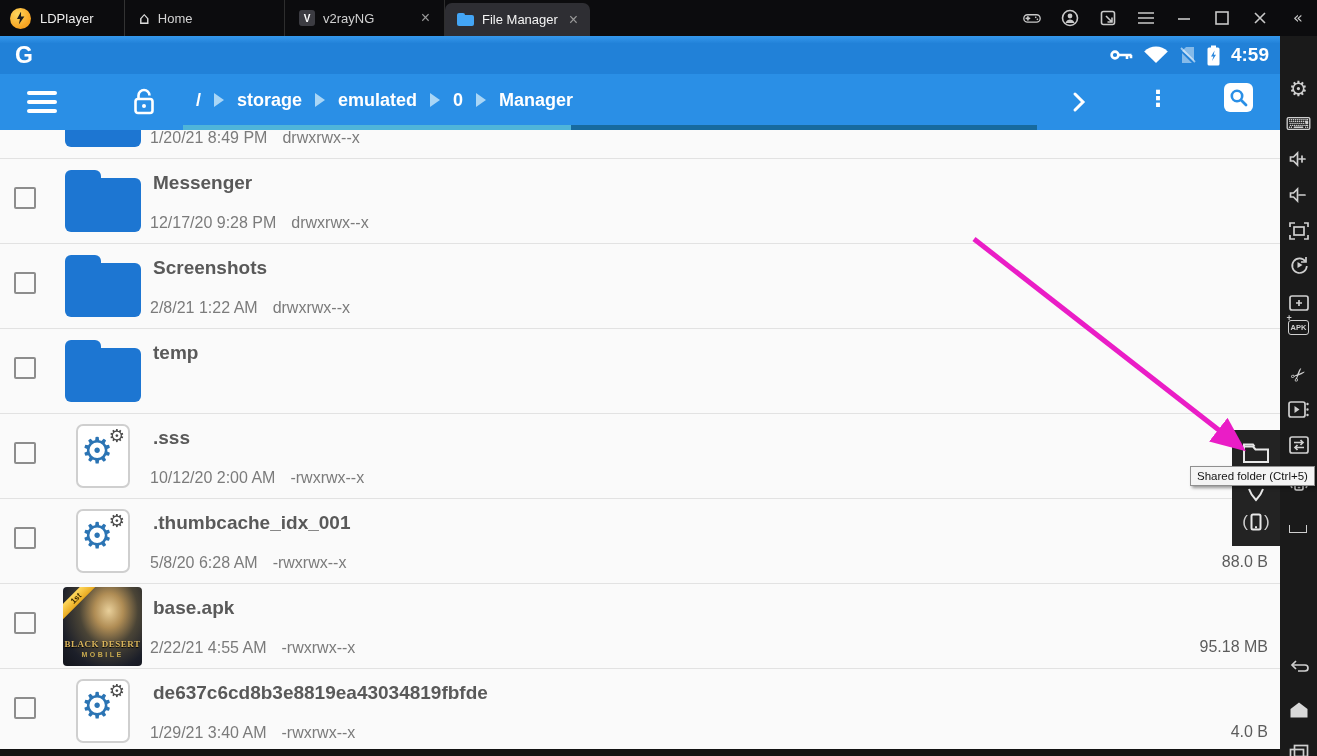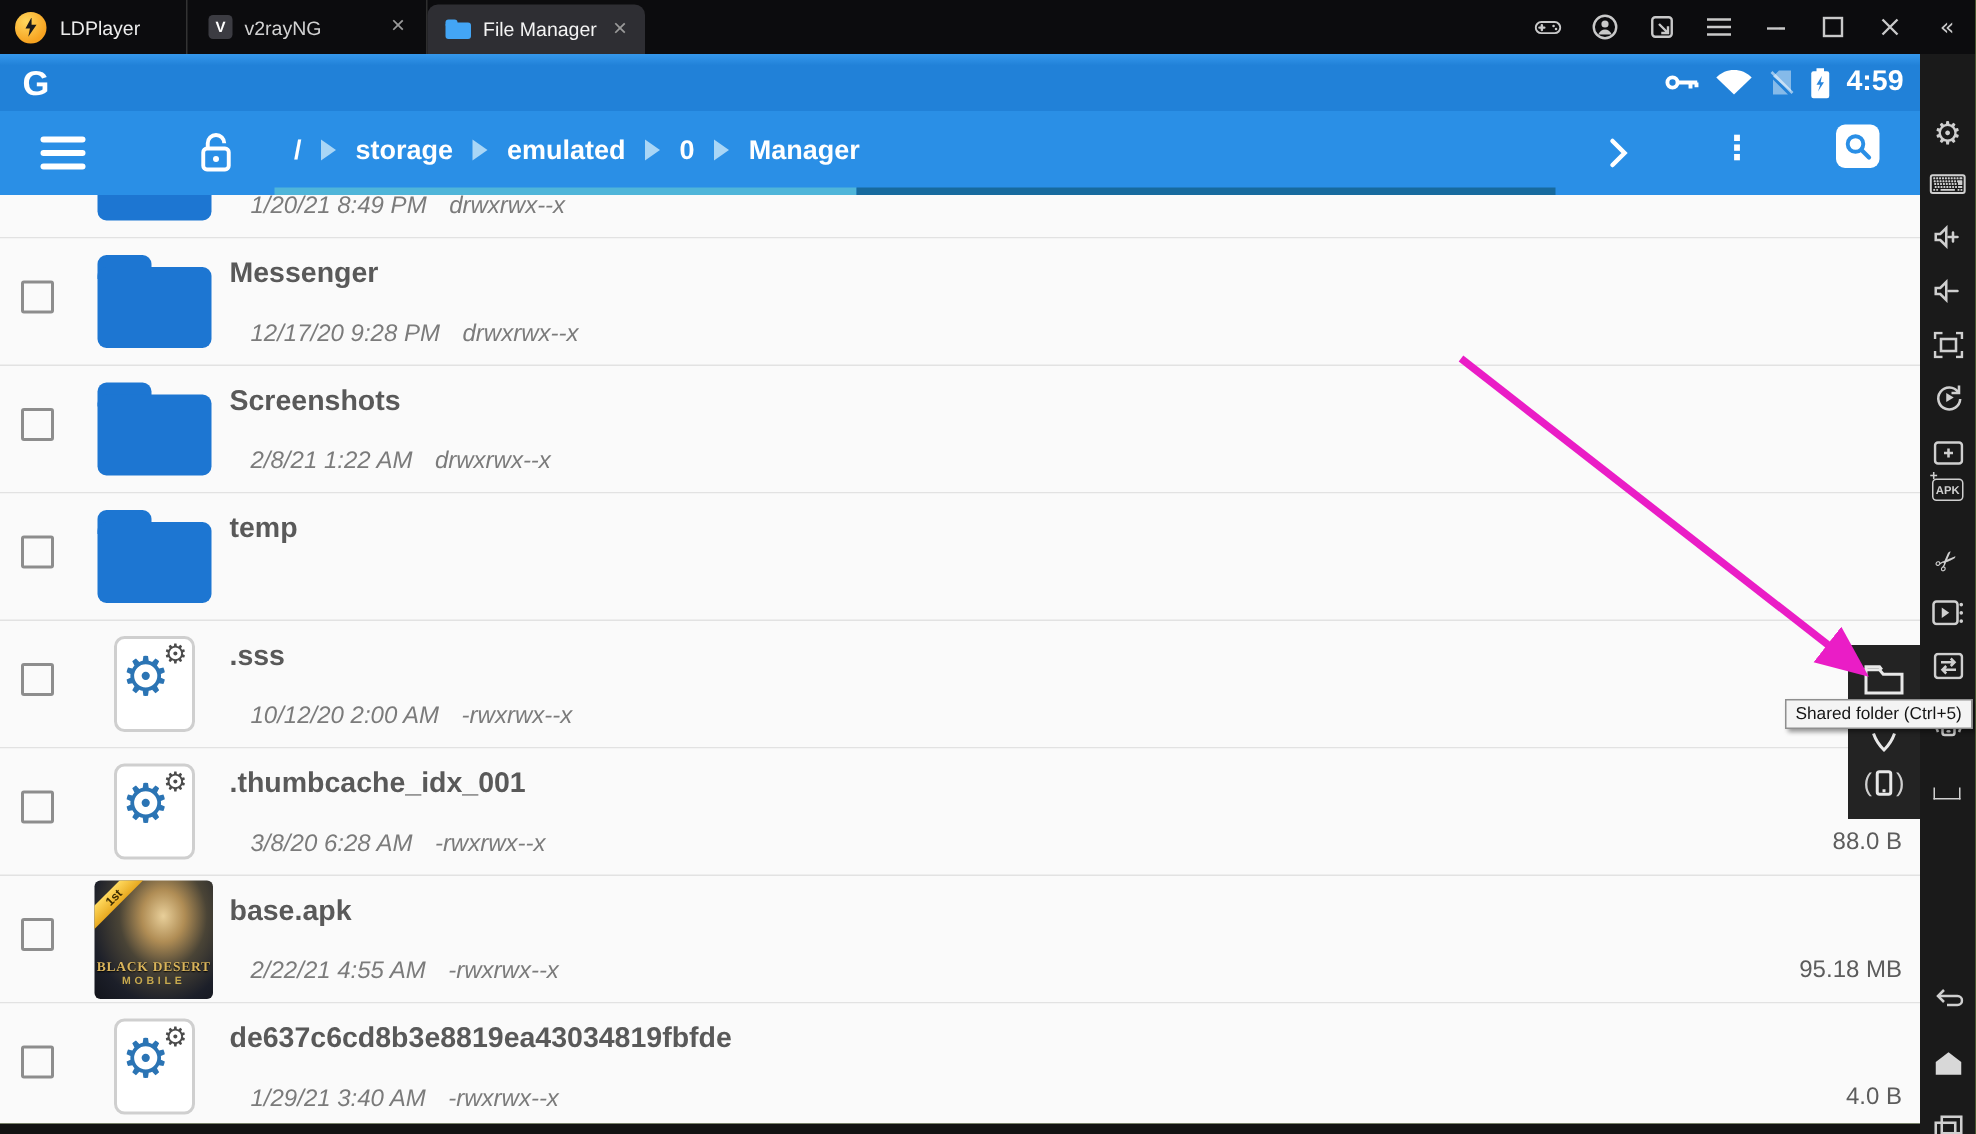--- a/index.html
+++ b/index.html
@@ -1,18 +1,18 @@
 <!DOCTYPE html>
 <html><head>
 <meta charset="utf-8">
 <style>
   * { margin:0; padding:0; box-sizing:border-box; }
   html,body { width:1317px; height:756px; overflow:hidden; background:#000; }
   body { font-family:"Liberation Sans", sans-serif; }
-  .stage { position:relative; width:1317px; height:756px; background:#84cc16; overflow:hidden; }
+  .stage { position:relative; width:1317px; height:756px; background:#404040; overflow:hidden; }
 
   
   .titlebar { position:absolute; left:0; top:0; width:1317px; height:36px; background:#0c0c0e; display:flex; align-items:center; }
   .brand { display:flex; align-items:center; gap:9px; padding:0 18px 0 10px; height:36px; border-right:1px solid #333; min-width:125px; }
   .ldlogo { width:21px; height:21px; border-radius:50%; background:radial-gradient(circle at 35% 30%, #ffd75e, #f7a320 70%); position:relative; }
   .ldlogo::before { content:""; position:absolute; left:5px; top:4px; width:11px; height:13px;
      background:#1b1b1b; clip-path:polygon(55% 0,18% 58%,45% 58%,35% 100%,85% 38%,55% 38%); }
   .brand-name { color:#ededed; font-size:13px; }
   .tab { display:flex; align-items:center; gap:8px; height:36px; padding:0 14px; color:#d2d2d2; font-size:13px; border-right:1px solid #2e2e2e; min-width:160px; }
   .tab .home-ico::before { content:"⌂"; font-family:"DejaVu Sans",sans-serif; font-size:17px; color:#dcdcdc; }
@@ -51,21 +51,21 @@
   .progress { position:absolute; left:0; bottom:0; width:1280px; height:5px; }
   .prog-light { position:absolute; left:183px; width:388px; height:5px; }
   .prog-dark  { position:absolute; left:571px; width:466px; height:5px; }
 
   
   .filelist { position:absolute; left:0; top:130px; width:1280px; height:619px; background:#fafafa; overflow:hidden; }
   .row { position:relative; height:85px; border-bottom:1px solid #e2e2e2; background:#fafafa; }
   .row-partial { margin-top:-56px; }
   .cb { position:absolute; left:14px; top:28px; width:22px; height:22px; border:2.5px solid #8d8d8d; border-radius:2px; }
   .name { position:absolute; left:153px; top:13px; font-size:19px; font-weight:bold; color:#595959; }
-  .meta { position:absolute; left:167px; top:55px; font-size:16px; color:#7b7b7b;font-style:italic; }
+  .meta { position:absolute; left:150px; top:55px; font-size:16px; color:#7b7b7b; }
   .meta .perms { margin-left:15px; }
   .size { position:absolute; right:12px; top:54px; font-size:16px; font-weight:normal; color:#5c5c5c; }
   .ric { position:absolute; left:0; top:0; width:153px; height:85px; }
 
   .folder-ico, .gearfile, .apkthumb { display:none; }
   .icon-folder .folder-ico { display:block; position:absolute; left:65px; top:11px; width:76px; height:62px; }
   .folder-ico i { position:absolute; background:#1d76d2; }
   .folder-ico .ftab { left:0; top:0; width:36px; height:16px; border-radius:6px 6px 0 0; }
   .folder-ico .fbody { left:0; top:8px; width:76px; height:54px; border-radius:6px; }
 
@@ -108,20 +108,24 @@
 </style>
 </head>
 <body>
 
 <div class="stage">
 
   <div class="titlebar">
     <div class="brand">
       <span class="ldlogo"></span>
       <span class="brand-name">LDPlayer</span>
+    </div>
+    <div class="tab">
+      <span class="home-ico"></span>
+      <span>Home</span>
     </div>
     <div class="tab">
       <span class="v2-ico">V</span>
       <span>v2rayNG</span>
       <span class="close"></span>
     </div>
     <div class="tab-active">
       <span class="fm-ico"></span>
       <span>File Manager</span>
       <span class="close"></span>
@@ -323,21 +327,21 @@
     <span class="ric">
 
       <span class="gearfile">
               <span class="g2"></span>
               <span class="g1"></span>
             </span>
 
     </span>
     <span class="name">.thumbcache_idx_001</span>
     <span class="meta">
-      <span class="date">3/8/20 6:28 AM</span><span class="perms">-rwxrwx--x</span>
+      <span class="date">5/8/20 6:28 AM</span><span class="perms">-rwxrwx--x</span>
     </span>
     <span class="size">88.0 B</span>
   </div>
 
   <div class="row icon-apk-thumb">
     <span class="cb"></span>
     <span class="ric">
 
       <span class="apkthumb">
         <span class="ribbon">1st</span>

